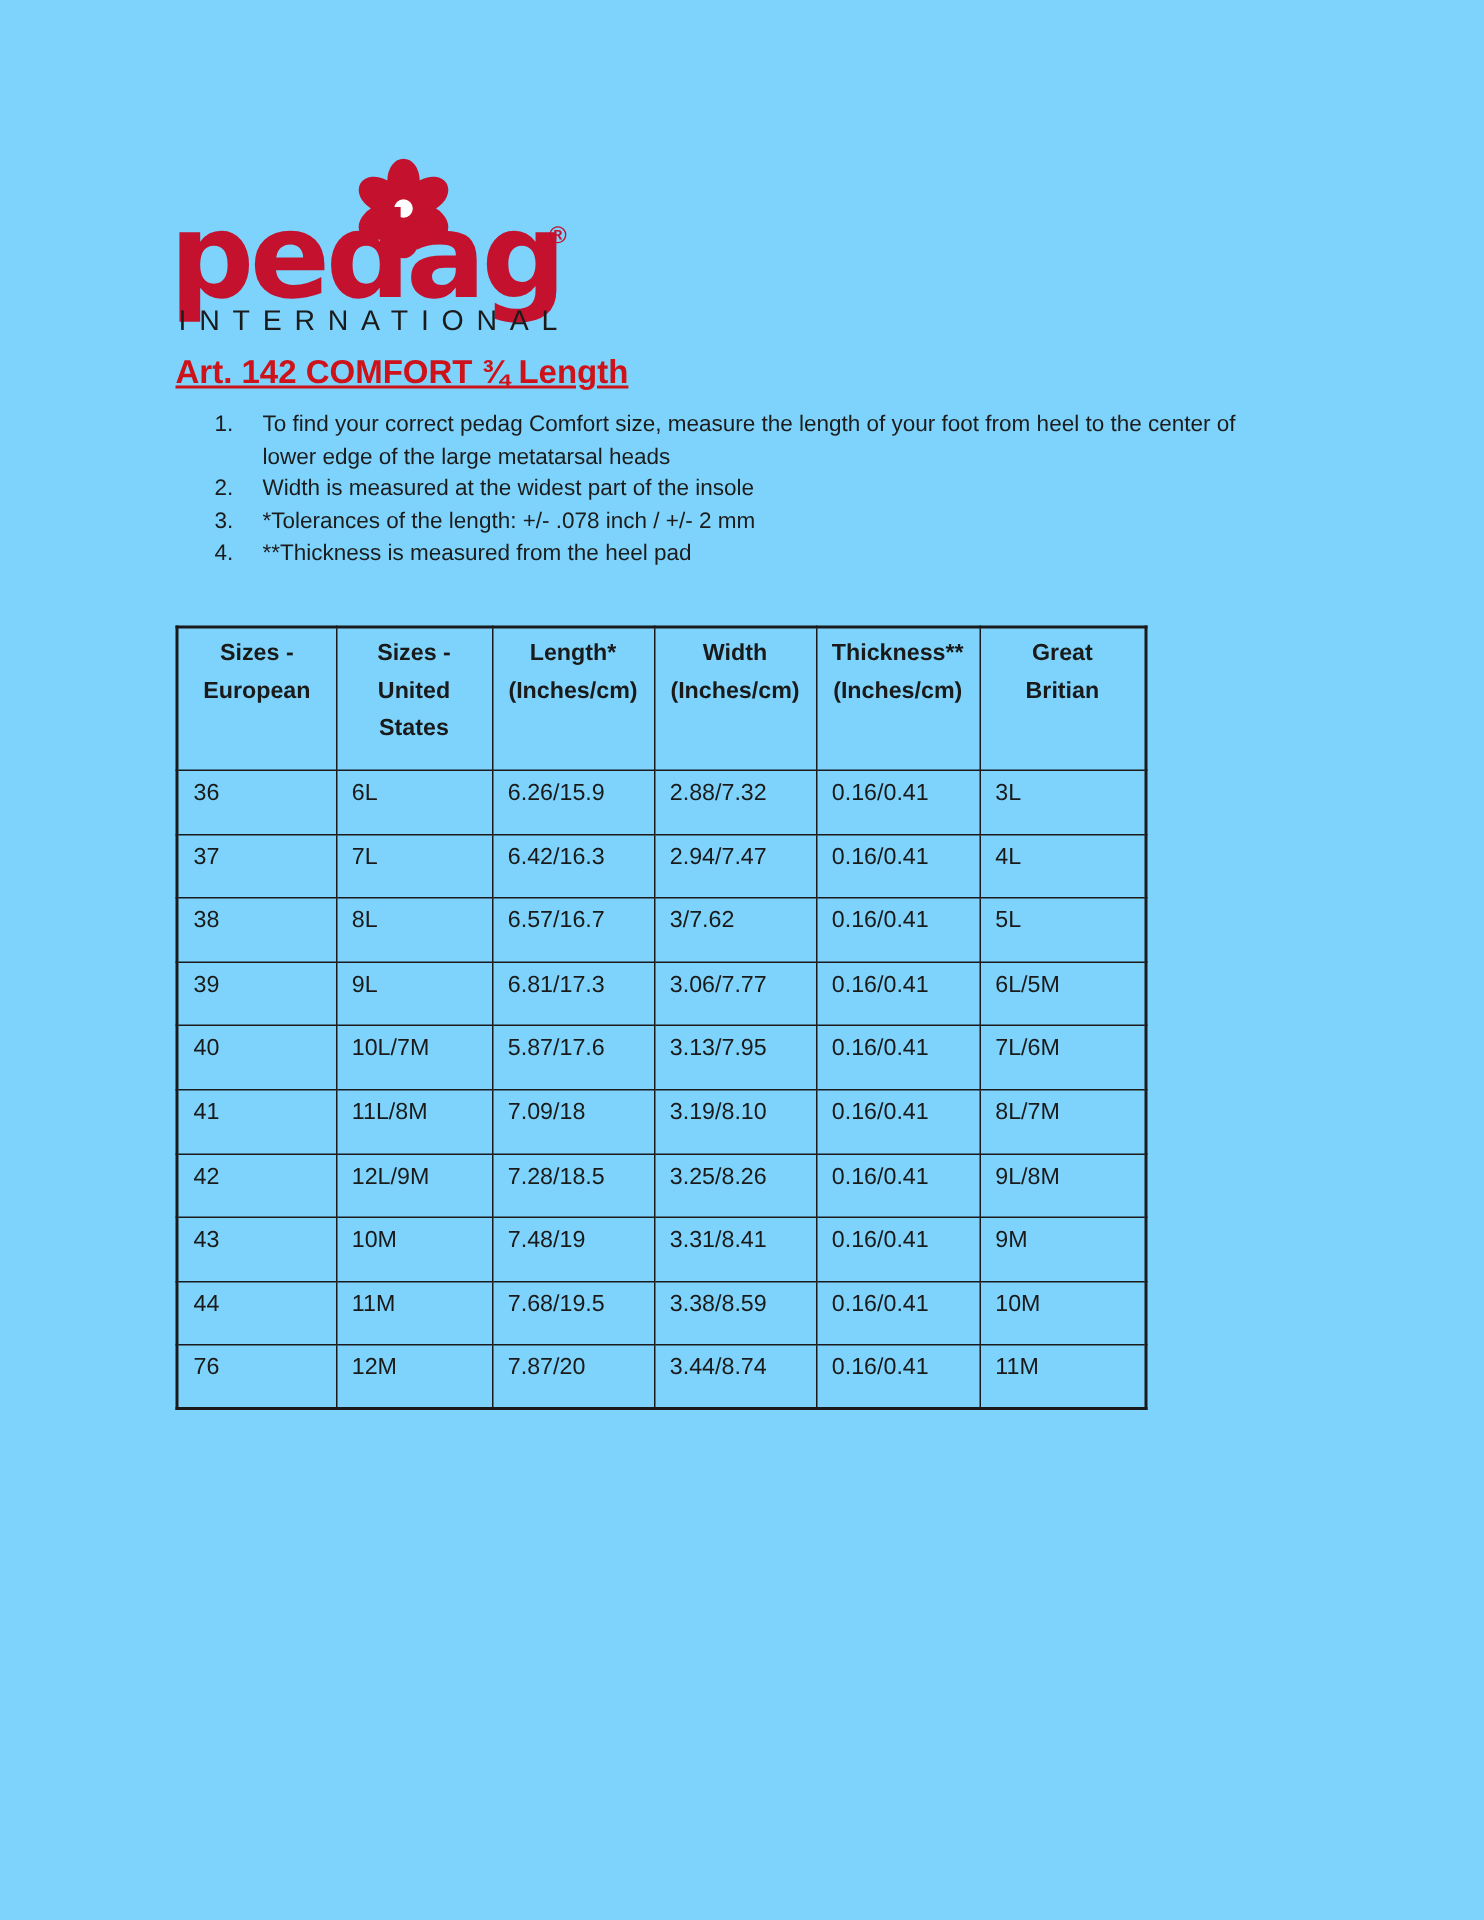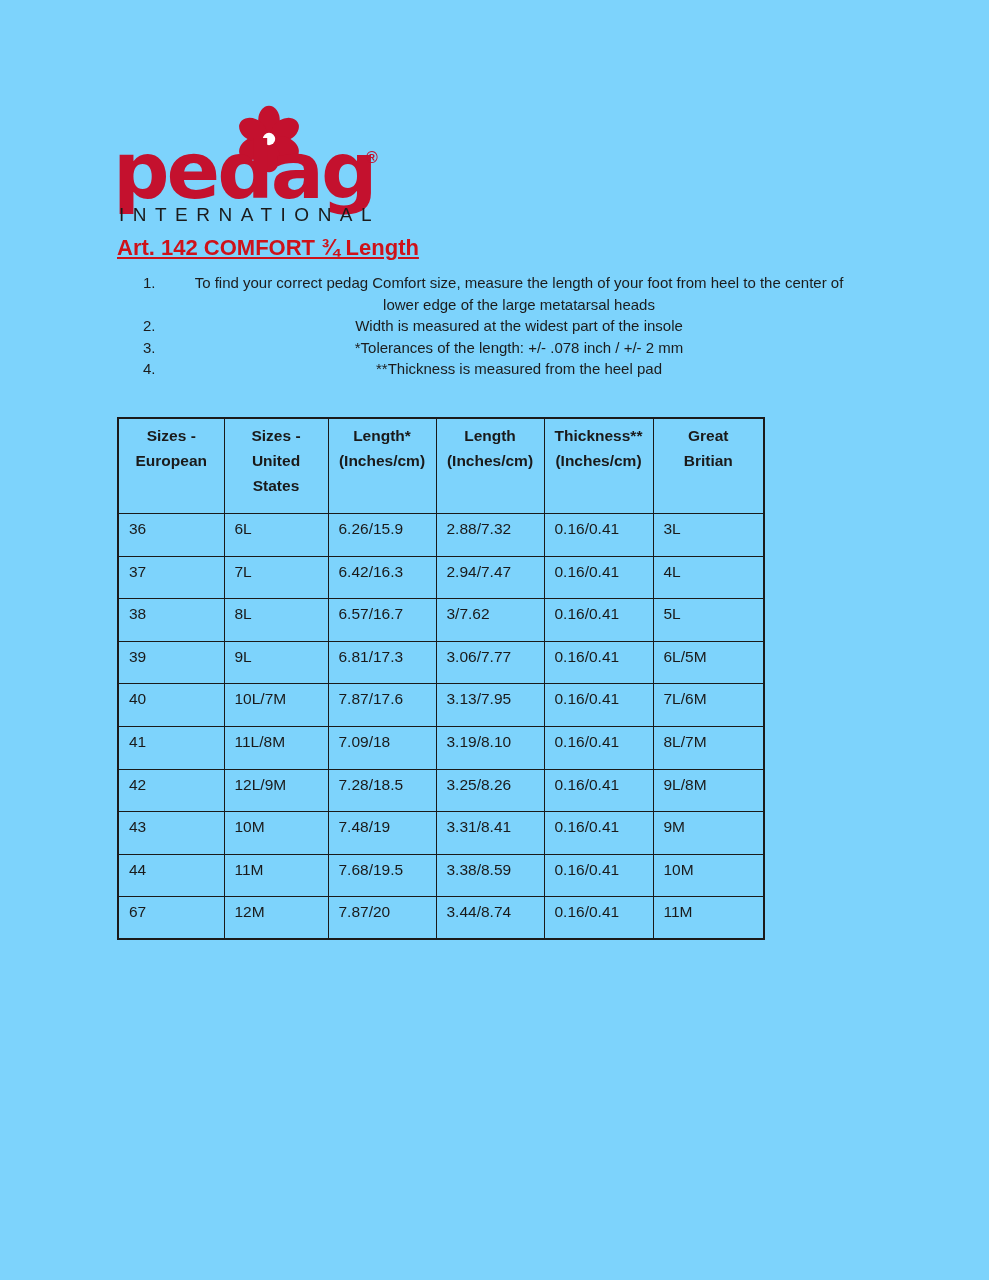--- a/index.html
+++ b/index.html
@@ -32,21 +32,21 @@
   .doc-title {
     position: absolute; left: 117px; top: 235px;
     font-size: 22px; font-weight: bold; color: var(--title-red);
     text-decoration: underline; white-space: nowrap;
   }
 
   
   .notes { position: absolute; left: 143px; top: 272px; width: 740px; }
   .note { display: flex; font-size: 15px; line-height: 21.5px; color: #1c1c1c; }
   .note .num { width: 18px; flex: 0 0 18px; }
-  .note .txt { margin-left: 14px; width: 688px; text-align: center; }
+  .note .txt { margin-left: 14px; width: 688px; }
 
   
   .size-table-wrap { position: absolute; left: 117px; top: 417px; }
   table.size-table {
     border-collapse: collapse; table-layout: fixed;
     width: 646px; border: 2px solid #1a1a1a;
     font-family: "Liberation Sans", sans-serif;
   }
   table.size-table th, table.size-table td { border: 1.5px solid #1a1a1a; }
   table.size-table th {
@@ -132,21 +132,21 @@
             <th>
               <div>Sizes -</div>
               <div>United</div>
               <div>States</div>
             </th>
             <th>
               <div>Length*</div>
               <div>(Inches/cm)</div>
             </th>
             <th>
-              <div>Length</div>
+              <div>Width</div>
               <div>(Inches/cm)</div>
             </th>
             <th>
               <div>Thickness**</div>
               <div>(Inches/cm)</div>
             </th>
             <th>
               <div>Great</div>
               <div>Britian</div>
             </th>
@@ -181,21 +181,21 @@
             <td>39</td>
             <td>9L</td>
             <td>6.81/17.3</td>
             <td>3.06/7.77</td>
             <td>0.16/0.41</td>
             <td>6L/5M</td>
           </tr>
           <tr>
             <td>40</td>
             <td>10L/7M</td>
-            <td>7.87/17.6</td>
+            <td>5.87/17.6</td>
             <td>3.13/7.95</td>
             <td>0.16/0.41</td>
             <td>7L/6M</td>
           </tr>
           <tr>
             <td>41</td>
             <td>11L/8M</td>
             <td>7.09/18</td>
             <td>3.19/8.10</td>
             <td>0.16/0.41</td>
@@ -219,21 +219,21 @@
           </tr>
           <tr>
             <td>44</td>
             <td>11M</td>
             <td>7.68/19.5</td>
             <td>3.38/8.59</td>
             <td>0.16/0.41</td>
             <td>10M</td>
           </tr>
           <tr>
-            <td>67</td>
+            <td>76</td>
             <td>12M</td>
             <td>7.87/20</td>
             <td>3.44/8.74</td>
             <td>0.16/0.41</td>
             <td>11M</td>
           </tr>
         </tbody>
     </table>
   </div>
 

